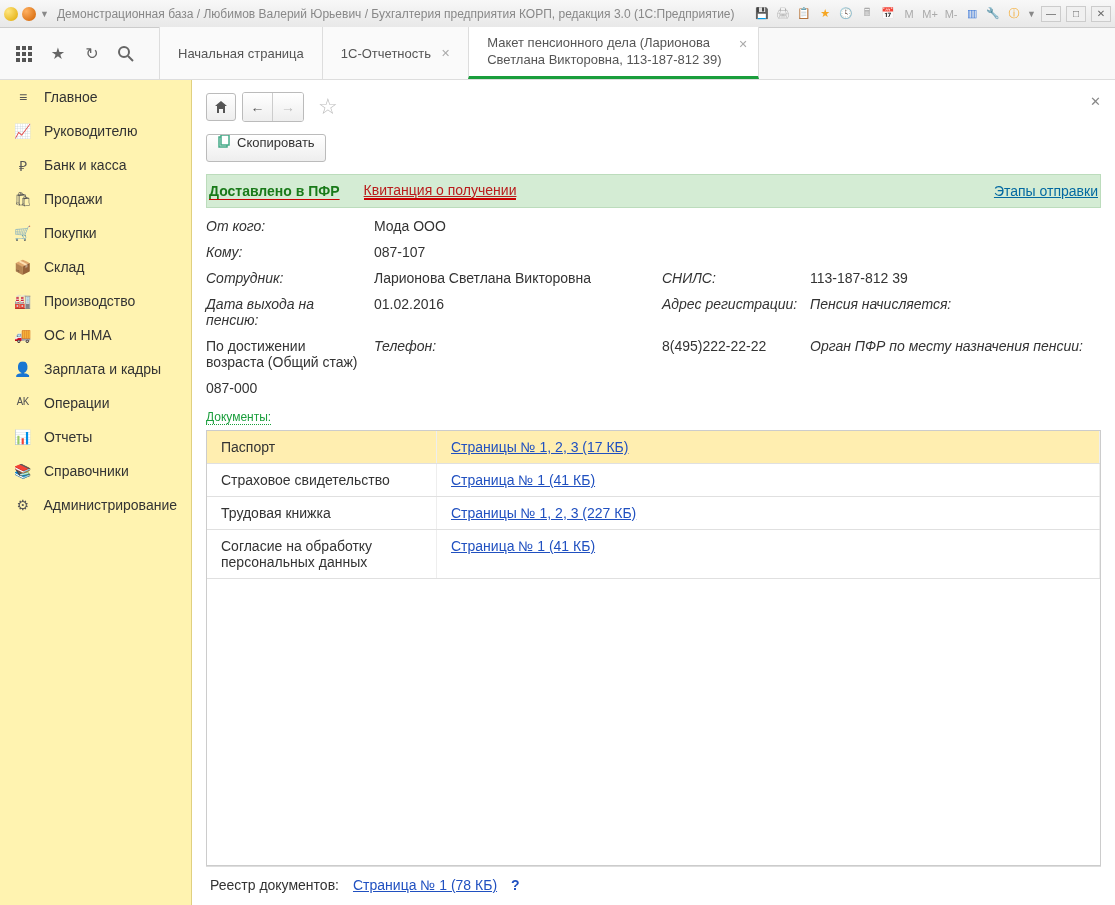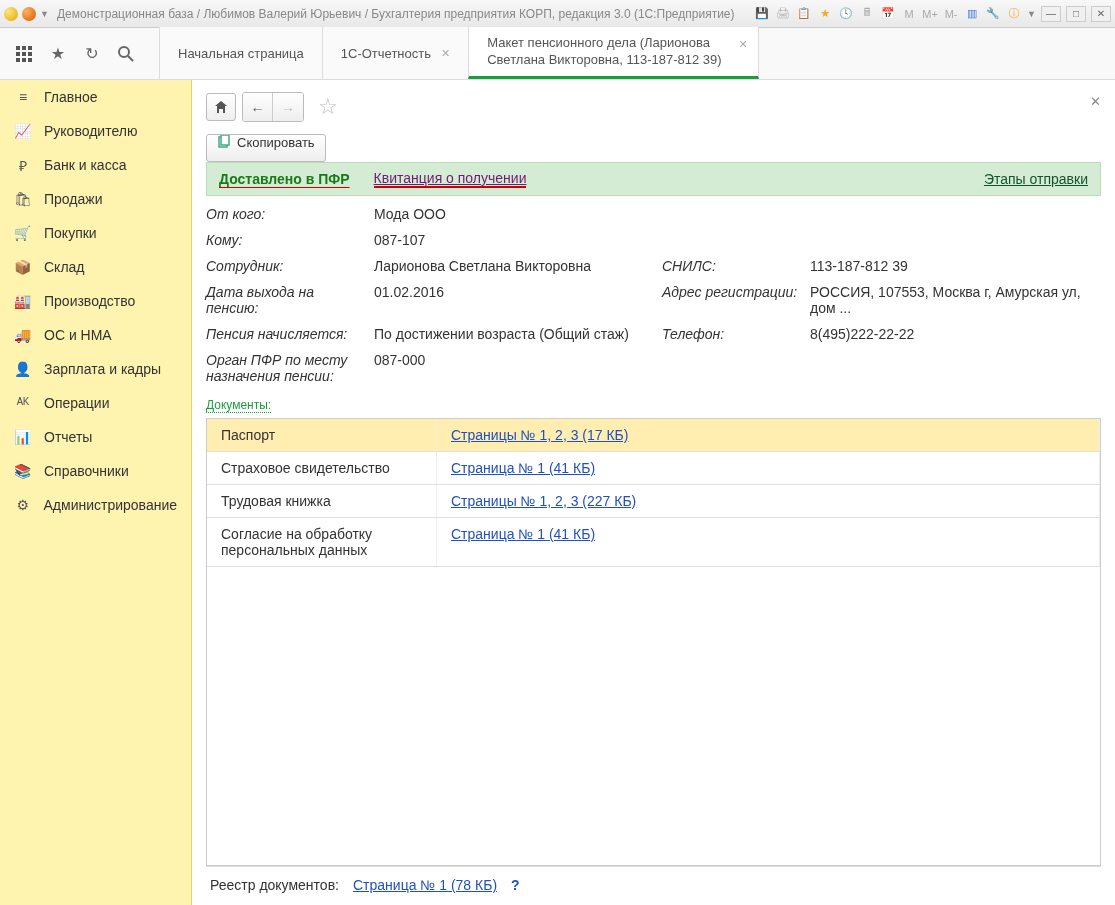--- a/index.html
+++ b/index.html
@@ -38,24 +38,24 @@
 
 .ctoolbar { display: flex; align-items: center; gap: 6px; margin-bottom: 12px; }
 .cbtn { height: 28px; min-width: 30px; border: 1px solid #bbb; border-radius: 3px; background: linear-gradient(#fff,#eee); display: inline-flex; align-items: center; justify-content: center; padding: 0 6px; color: #555; font-size: 14px; cursor: pointer; }
 .cbtn.dis { color: #bbb; }
 .star-outline { color: #bbb; font-size: 22px; margin: 0 6px 0 8px; }
 .page-title { font-size: 20px; color: #333; }
 
 .copybtn { height: 28px; border: 1px solid #bbb; border-radius: 3px; background: linear-gradient(#fff,#eee); display: inline-flex; align-items: flex-start; padding: 0 10px; font-size: 13px; cursor: pointer; gap: 6px; }
 
 
-.statusbar { background: #d4ecd4; border: 1px solid #bcdcbc; padding: 7px 12px; display: flex; align-items: center; font-size: 14px; }
+.statusbar { margin-top: 12px; background: #d4ecd4; border: 1px solid #bcdcbc; padding: 7px 2px; display: flex; align-items: center; font-size: 14px; }
 .status-txt { color: #1a7a1a; font-weight: bold; text-decoration: underline; text-decoration-color: #c00; text-underline-offset: 3px; }
-.status-link { color: #701a75; text-decoration: underline; border-bottom: 2px solid #c00; margin-left: 24px; cursor: pointer; }
-.status-right { margin-left: auto; color: #14532d; text-decoration: underline; cursor: pointer; text-align: right; }
+.status-link { color: #b91c1c; text-decoration: underline; border-bottom: 2px solid #c00; margin-left: 24px; cursor: pointer; }
+.status-right { margin-left: auto; color: #0369a1; text-decoration: underline; cursor: pointer; text-align: right; }
 
 
 .fields { margin-top: 10px; display: grid; grid-template-columns: 160px 280px 140px 1fr; row-gap: 10px; column-gap: 8px; font-size: 14px; align-items: start; }
 .flabel { color: #333; font-style: italic; }
 .fval { color: #333; }
 .fsection-title { color: #1a9e3c; font-size: 12px; margin-top: 14px; margin-bottom: 6px; text-decoration: underline; text-decoration-style: dotted; text-underline-offset: 3px; display: inline-block; }
 
 
 .doctable { border: 1px solid #ccc; font-size: 14px; flex: 1; overflow: auto; }
 .docrow { display: grid; grid-template-columns: 230px 1fr; border-bottom: 1px solid #e0e0e0; }
@@ -243,21 +243,20 @@
         <span></span>
 
       <span class="flabel">Сотрудник:</span>
       <span class="fval">Ларионова Светлана Викторовна</span>
       <span class="flabel">СНИЛС:</span>
       <span class="fval">113-187-812 39</span>
 
       <span class="flabel">Дата выхода на пенсию:</span>
       <span class="fval">01.02.2016</span>
       <span class="flabel">Адрес регистрации:</span>
-      <span class="fval">РОССИЯ, 107553, Москва г, Амурская ул, дом ...</span>
 
       <span class="flabel">Пенсия начисляется:</span>
       <span class="fval">По достижении возраста (Общий стаж)</span>
       <span class="flabel">Телефон:</span>
       <span class="fval">8(495)222-22-22</span>
 
       <span class="flabel">Орган ПФР по месту назначения пенсии:</span>
       <span class="fval">087-000</span>
       <span></span>
         <span></span>

